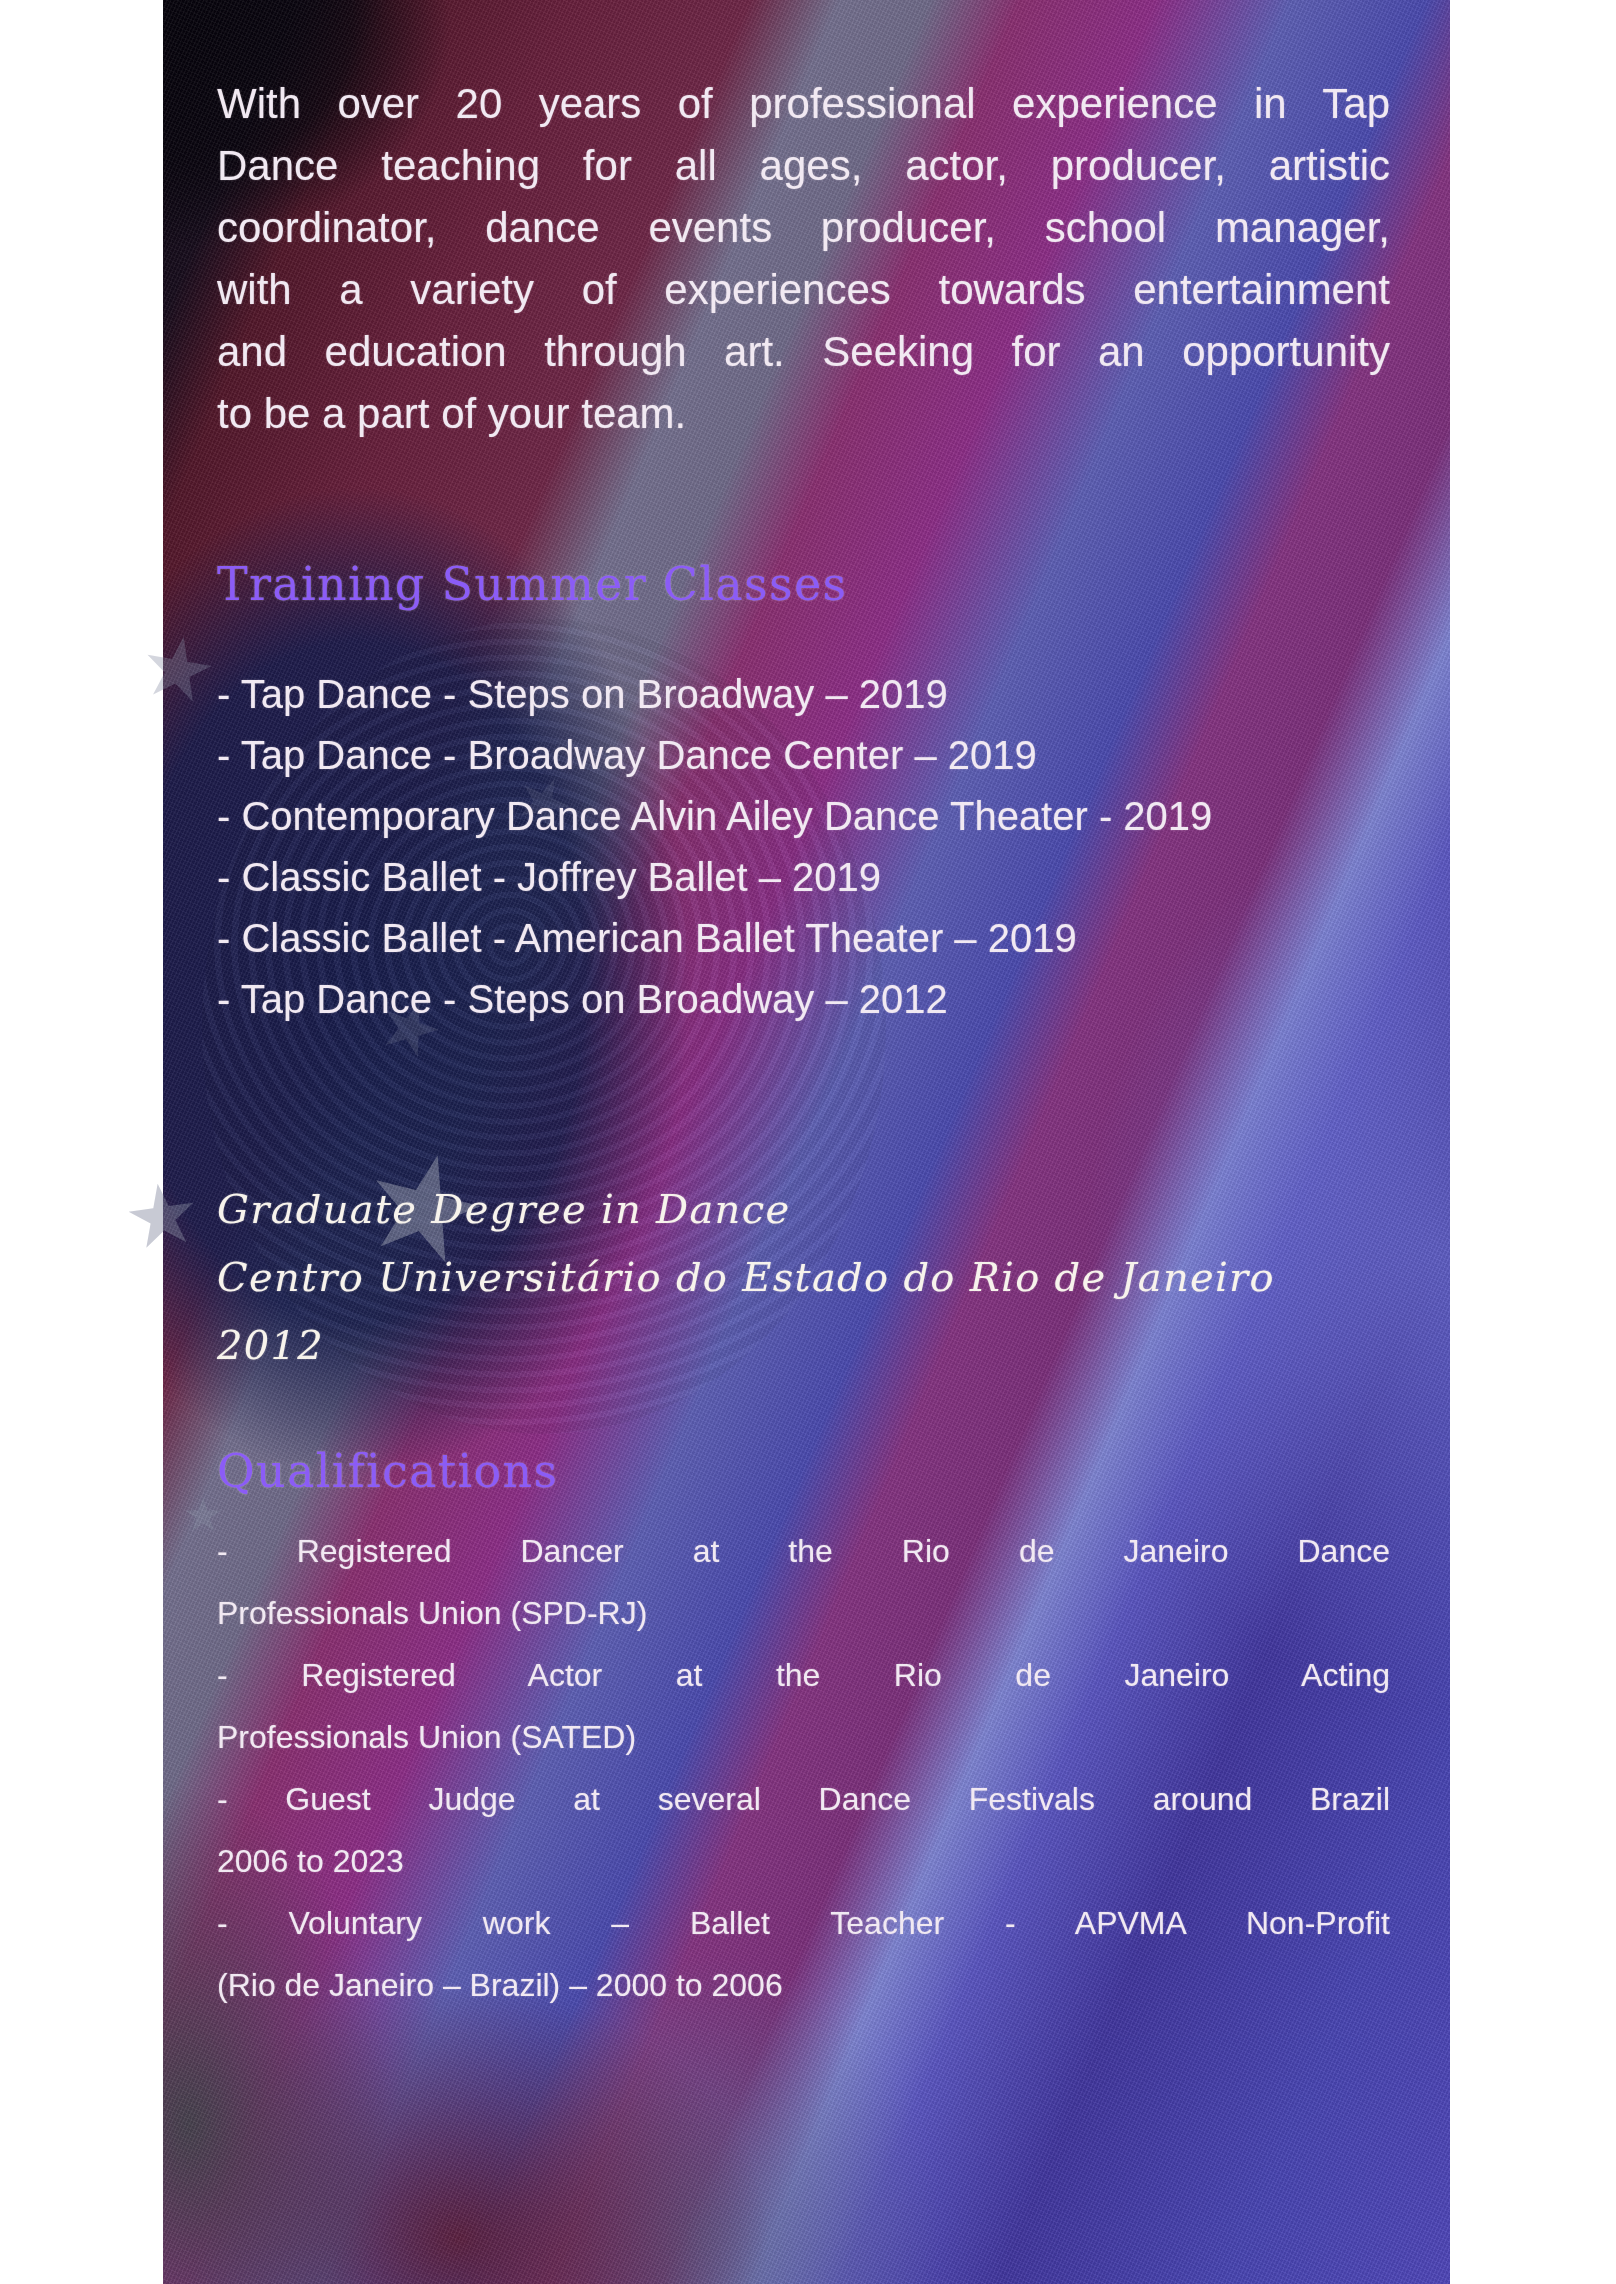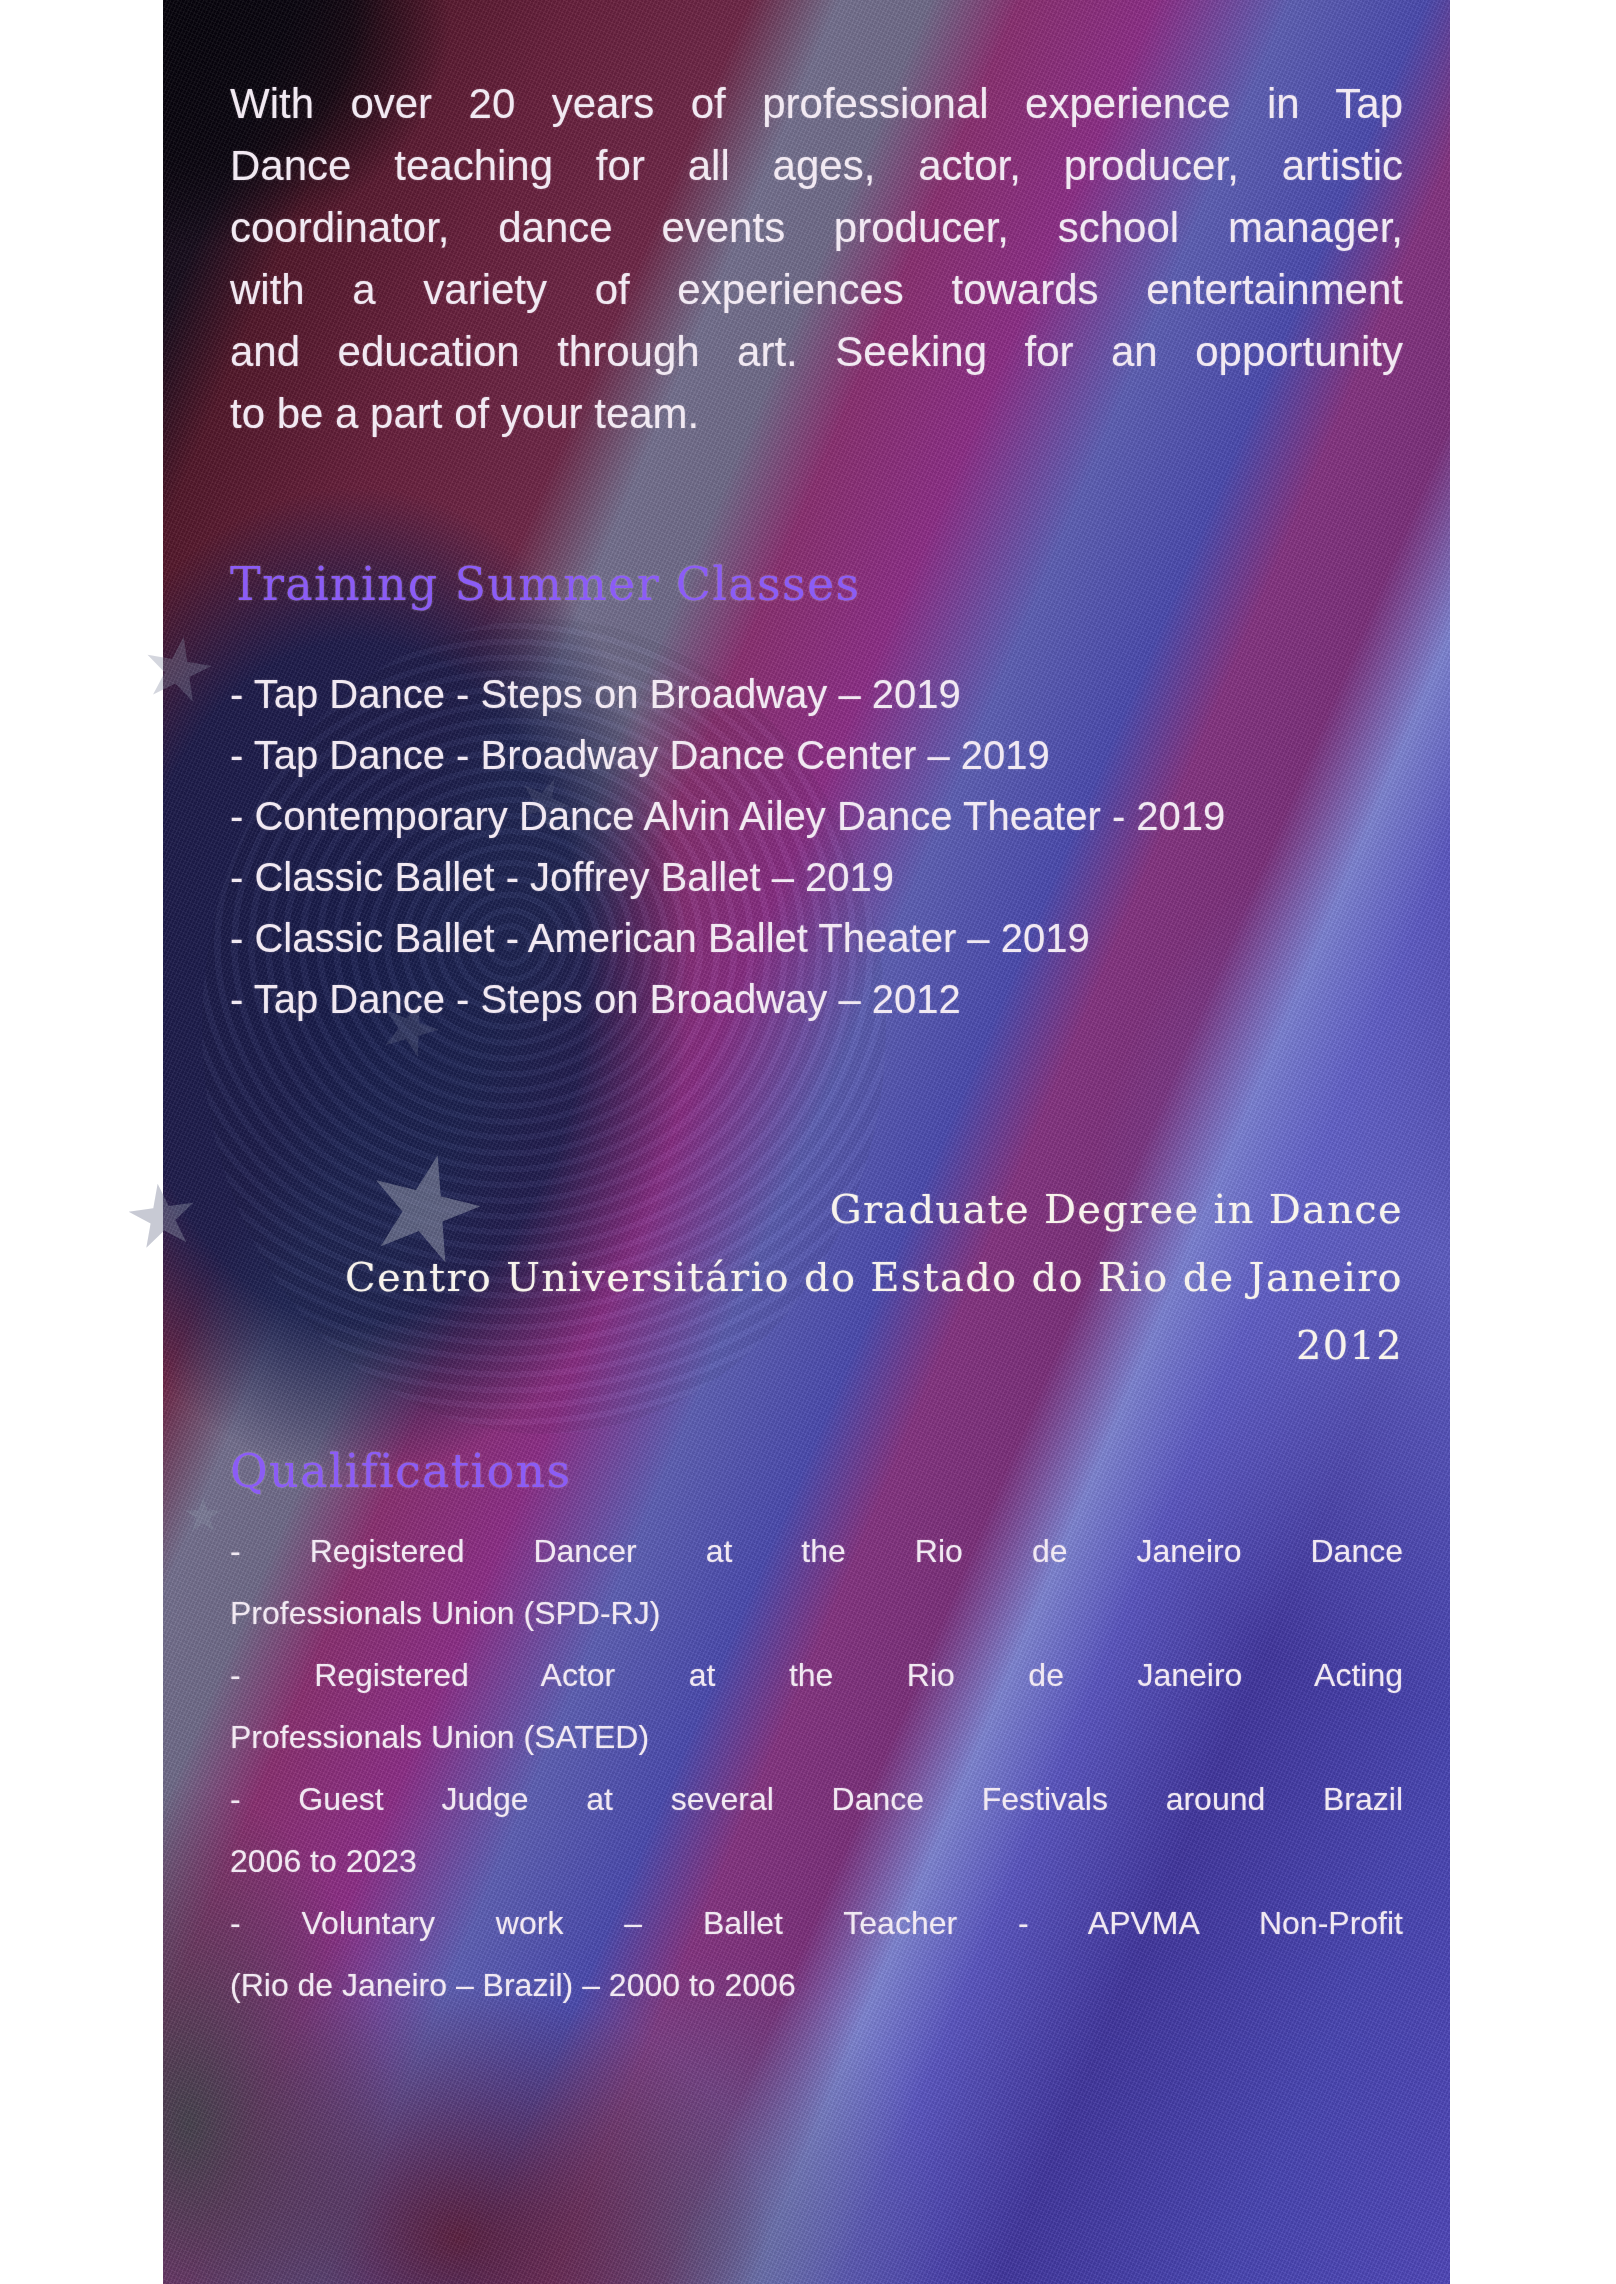--- a/index.html
+++ b/index.html
@@ -77,21 +77,21 @@
   .star-1 { left: 199px; top: 1137px; font-size: 140px; opacity: 0.62; transform: rotate(14deg); }
   .star-2 { left: -39px; top: 1173px; font-size: 85px; opacity: 0.45; transform: rotate(-8deg); }
   .star-3 { left: -23px; top: 626px;  font-size: 85px; opacity: 0.35; transform: rotate(10deg); }
   .star-4 { left: 215px; top: 991px; font-size: 72px; opacity: 0.22; transform: rotate(20deg); }
   .star-5 { left: 19.5px;  top: 1492px; font-size: 46px;  opacity: 0.45; transform: rotate(0deg); }
   .star-6 { left: 352px; top: 769px; font-size: 65px; opacity: 0.18; transform: rotate(25deg); }
 
   
   .content {
     position: absolute;
-    left: 230px; top: 0;
+    left: 217px; top: 0;
     width: 1173px;
     color: #f1e9f2;
   }
 
   .intro { margin-top: 73px; }
   .intro .line {
     font-size: 42px;
     line-height: 62px;
     text-shadow: 0 0 2px rgba(255,240,250,0.35);
   }
@@ -113,22 +113,23 @@
 
   .training-list { margin-top: 56px; }
   .training-list .line {
     font-size: 40px;
     line-height: 61px;
     text-shadow: 0 0 2px rgba(255,240,250,0.35);
   }
 
   .degree {
     margin-top: 145px;
-    text-align: right;
+    text-align: left;
     color: #f7f3ec;
+    font-style: italic;
   }
   .degree .line {
     font-size: 40px;
     line-height: 68px;
     letter-spacing: 1.3px;
     text-shadow: 0 0 2px rgba(255,250,240,0.4);
   }
 
   .qual-list { margin-top: 25px; }
   .qual-list .line {

